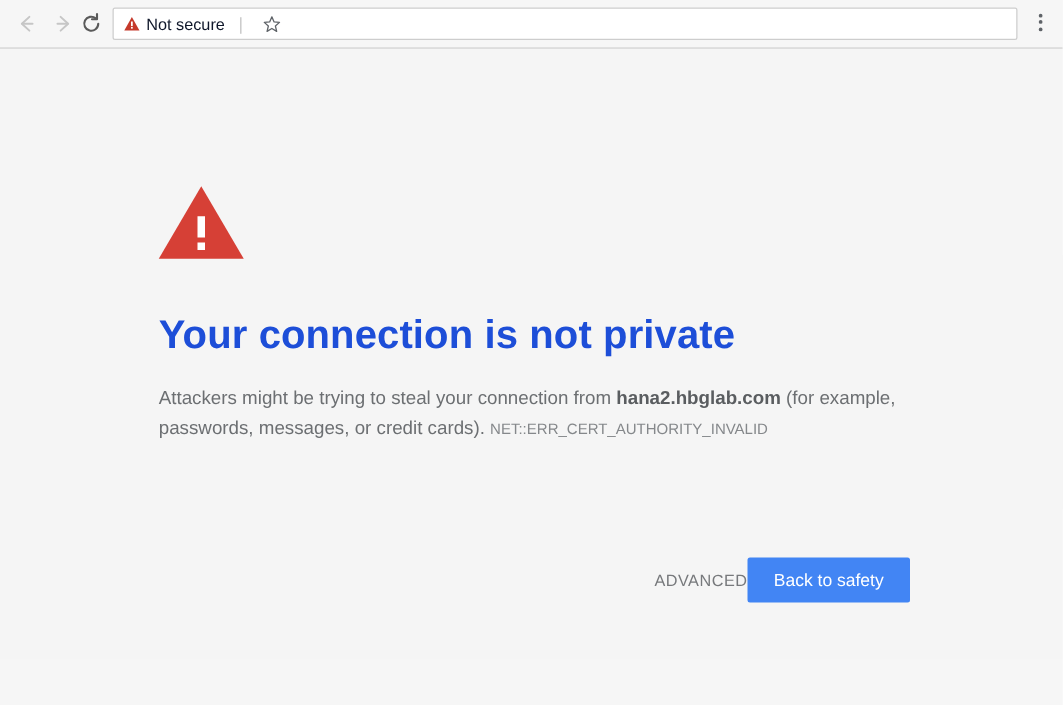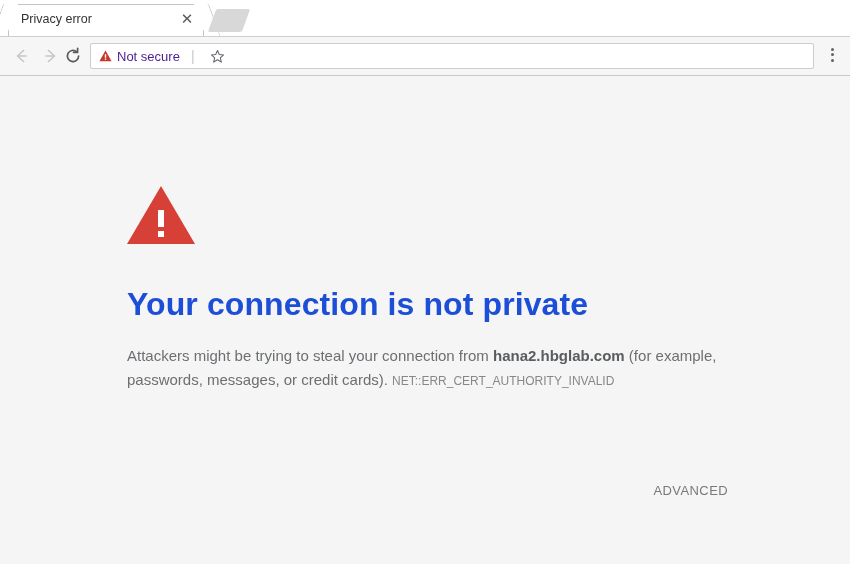--- a/index.html
+++ b/index.html
@@ -136,21 +136,21 @@
     align-items: center;
     height: 100%;
     padding: 0 6px 0 8px;
     font-size: 13.5px;
     white-space: nowrap;
     overflow: hidden;
   }
   .notsecure {
     display: flex;
     align-items: center;
-    color: #4c1d95;
+    color: #0f172a;
     font-size: 13px;
     flex: 0 0 auto;
   }
   .notsecure-label { margin-left: 5px; }
   .omni-sep {
     color: #c9c9c9;
     margin: 0 9px 0 11px;
     font-size: 14px;
     flex: 0 0 auto;
   }
@@ -314,27 +314,20 @@
     min-width: 130px;
     cursor: pointer;
     font-family: "Liberation Sans", sans-serif;
   }
 </style>
 </head>
 <body>
 
 <div class="browser">
 
-  <div class="tabstrip">
-    <div class="tab">
-      <div class="tab-title">Privacy error</div>
-      <div class="tab-close">✕</div>
-    </div>
-    <div class="newtab"></div>
-  </div>
 
   <div class="toolbar">
 
     <div class="nav-btn nav-back">
       <svg width="20" height="20" viewBox="0 0 20 20">
         <path d="M12.5 4.5 L6.5 10 L12.5 15.5" fill="none" stroke="#c6c6c6" stroke-width="1.6" stroke-linecap="round" stroke-linejoin="round"></path>
         <path d="M6.8 10 H15" stroke="#c6c6c6" stroke-width="1.6" stroke-linecap="round"></path>
       </svg>
     </div>
 
@@ -389,16 +382,17 @@
       </div>
 
       <h1 class="headline">Your connection is not private</h1>
 
       <p class="body-text"><span>Attackers might be trying to steal your connection from </span><b>hana2.hbglab.com</b><span> (for example, passwords, messages, or credit cards). </span><span class="errcode">NET::ERR_CERT_AUTHORITY_INVALID</span></p>
 
     </div>
 
     <div class="footer">
       <div class="advanced">ADVANCED</div>
+      <button class="btn-primary">Back to safety</button>
     </div>
   </div>
 
 </div>
 
 </body></html>

